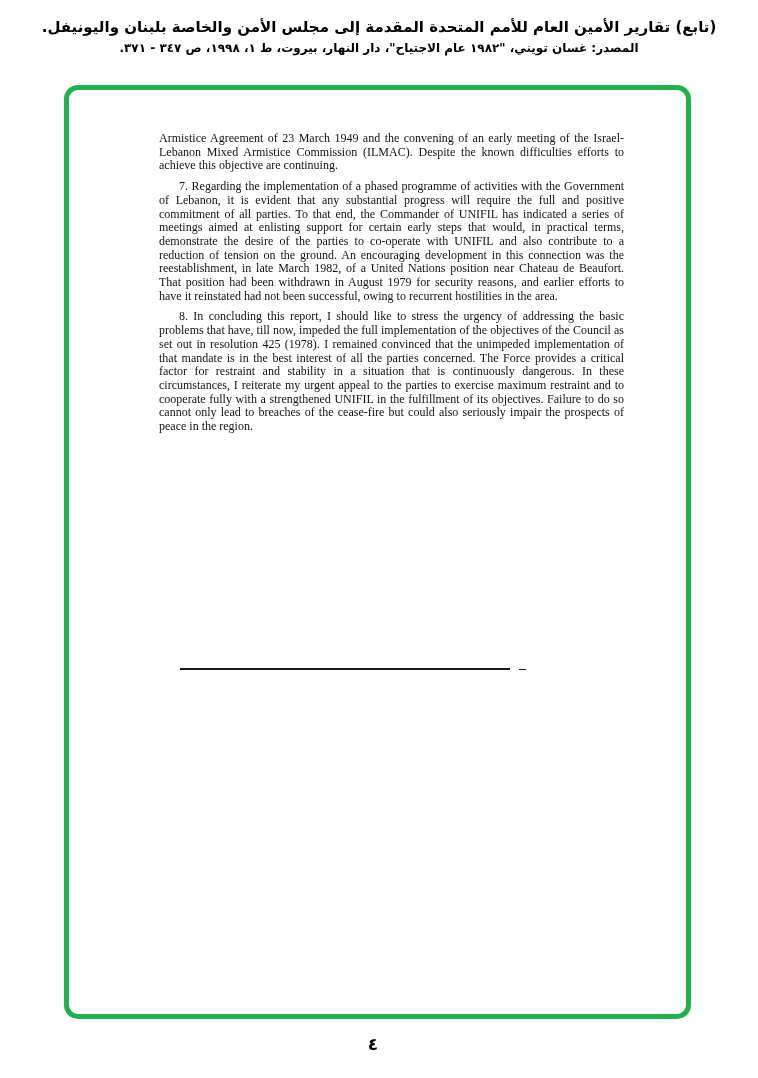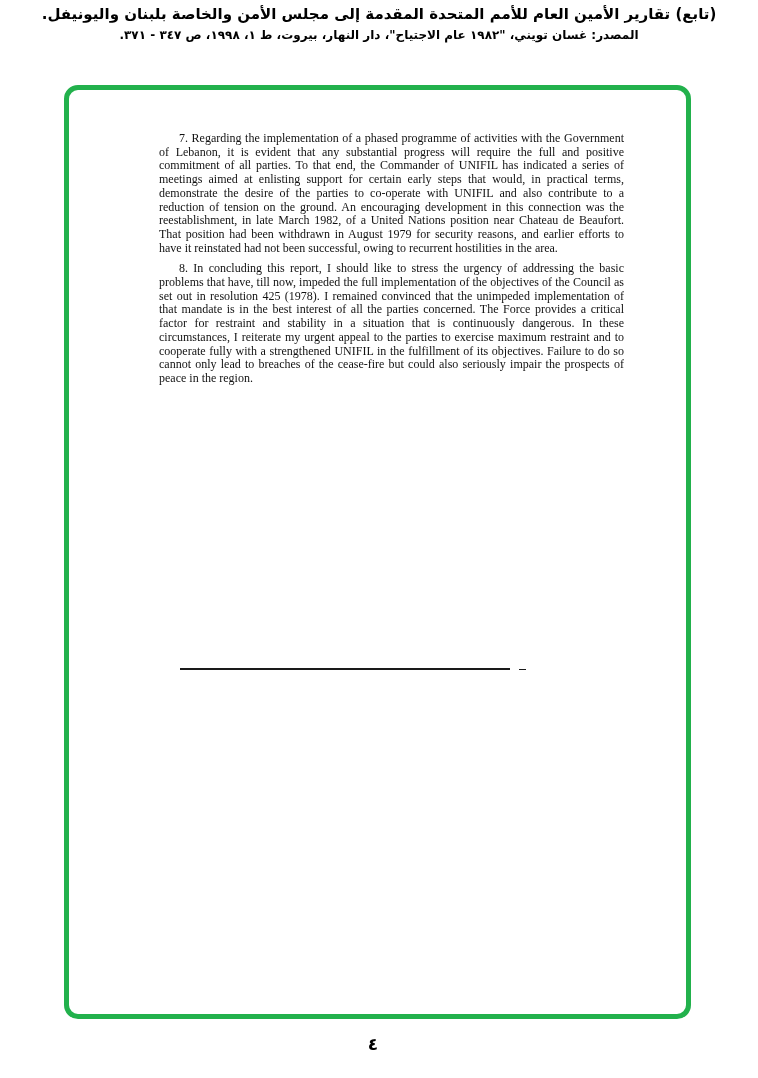--- a/index.html
+++ b/index.html
@@ -13,21 +13,21 @@
     height: 1078px;
     background: #ffffff;
     overflow: hidden;
     font-family: "Liberation Serif", serif;
     color: #111111;
   }
 
   
   .arabic-header {
     position: absolute;
-    top: 3px;
+    top: 16px;
     left: 0;
     width: 758px;
     text-align: center;
     direction: rtl;
     font-family: "DejaVu Sans", sans-serif;
     color: #000000;
   }
   .h-line1 {
     font-size: 15px;
     font-weight: bold;
@@ -116,20 +116,21 @@
 <div class="page">
 
   <header class="arabic-header" dir="rtl">
     <div class="h-line1">(تابع) تقارير الأمين العام للأمم المتحدة المقدمة إلى مجلس الأمن والخاصة بلبنان واليونيفل.</div>
     <div class="h-line2">المصدر: غسان تويني، "١٩٨٢ عام الاجتياح"، دار النهار، بيروت، ط ١، ١٩٩٨، ص ٣٤٧ - ٣٧١.</div>
   </header>
 
   <div class="green-frame">
 
     <div class="text-block">
+      <p class="para no-indent">Armistice Agreement of 23 March 1949 and the convening of an early meeting of the Israel-Lebanon Mixed Armistice Commission (ILMAC). Despite the known difficulties efforts to achieve this objective are continuing.</p>
       <p class="para">7. Regarding the implementation of a phased programme of activities with the Government of Lebanon, it is evident that any substantial progress will require the full and positive commitment of all parties. To that end, the Commander of UNIFIL has indicated a series of meetings aimed at enlisting support for certain early steps that would, in practical terms, demonstrate the desire of the parties to co-operate with UNIFIL and also contribute to a reduction of tension on the ground. An encouraging development in this connection was the reestablishment, in late March 1982, of a United Nations position near Chateau de Beaufort. That position had been withdrawn in August 1979 for security reasons, and earlier efforts to have it reinstated had not been successful, owing to recurrent hostilities in the area.</p>
       <p class="para">8. In concluding this report, I should like to stress the urgency of addressing the basic problems that have, till now, impeded the full implementation of the objectives of the Council as set out in resolution 425 (1978). I remained convinced that the unimpeded implementation of that mandate is in the best interest of all the parties concerned. The Force provides a critical factor for restraint and stability in a situation that is continuously dangerous. In these circumstances, I reiterate my urgent appeal to the parties to exercise maximum restraint and to cooperate fully with a strengthened UNIFIL in the fulfillment of its objectives. Failure to do so cannot only lead to breaches of the cease-fire but could also seriously impair the prospects of peace in the region.</p>
     </div>
 
     <div class="divider">
       <span class="divider-line"></span>
       <span class="divider-dash"></span>
     </div>
 
   </div>

